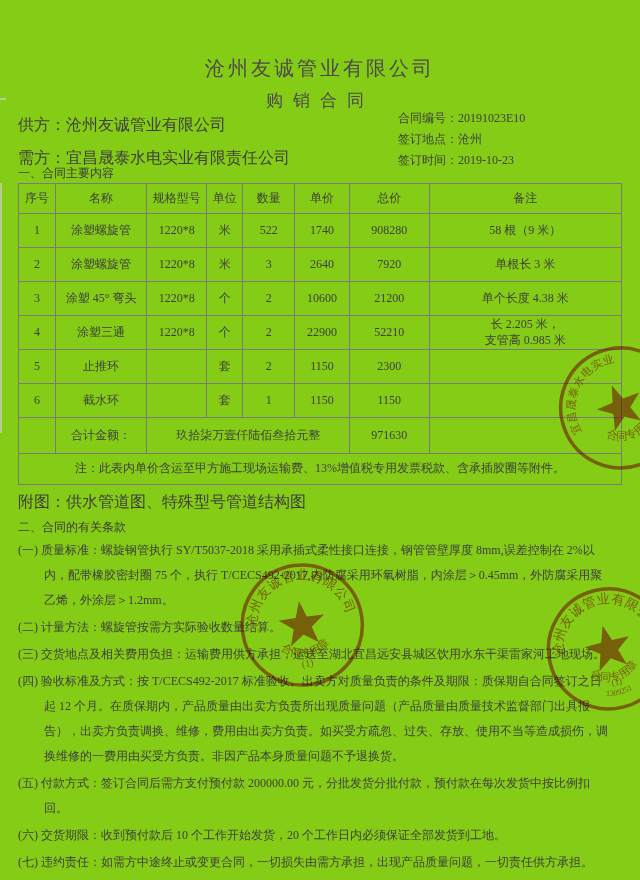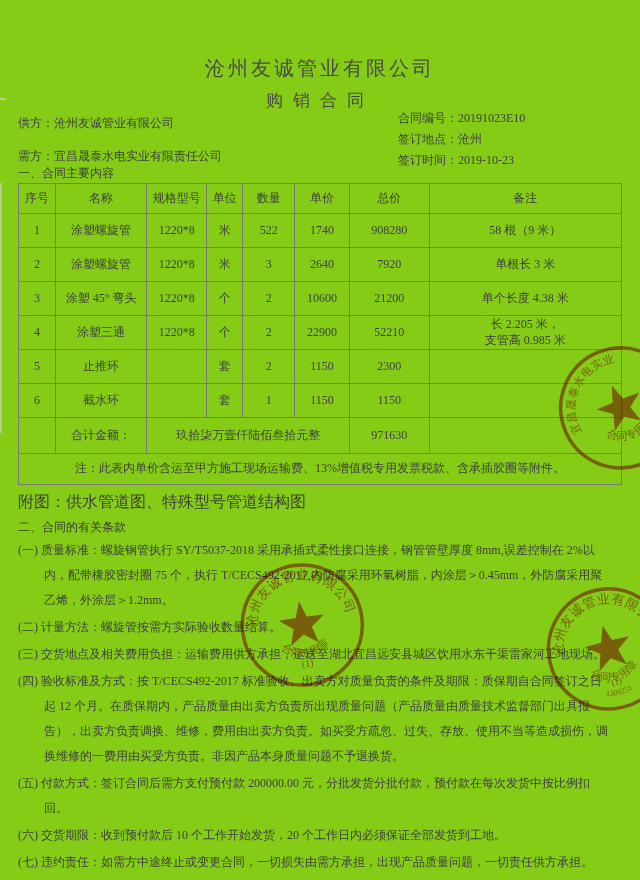--- a/index.html
+++ b/index.html
@@ -5,21 +5,21 @@
   html,body { margin:0; padding:0; background:#f4f4f2; }
   .page {
     position:relative; width:640px; height:880px; margin:0 auto;
     background:#84cc16; overflow:hidden;
     font-family:"Liberation Serif", serif; color:#3e3e3e;
   }
   .company-title { position:absolute; top:55px; left:0; width:100%; text-align:center;
     font-size:20px; letter-spacing:3px; color:#4a4a4a; }
   .doc-title { position:absolute; top:89px; left:0; width:100%; text-align:center;
     font-size:17px; letter-spacing:10px; color:#4a4a4a; }
-  .line { position:absolute; font-size:12px; white-space:nowrap; }
+  .line { position:absolute; font-size:16px; white-space:nowrap; }
   .supplier-line { left:18px; top:115px; }
   .buyer-line { left:18px; top:148px; }
   .meta-block { position:absolute; left:398px; top:108px; font-size:12px; line-height:21px; }
   .section-heading { position:absolute; left:18px; font-size:12px; color:#3a3a3a; }
   .sec1 { top:165px; }
   .sec2 { top:519px; }
   .attachment-line { position:absolute; left:18px; top:492px; font-size:16px; }
 
   table.items { position:absolute; left:18px; top:183px; width:604px;
     border-collapse:collapse; font-size:12px; text-align:center; table-layout:fixed; }

